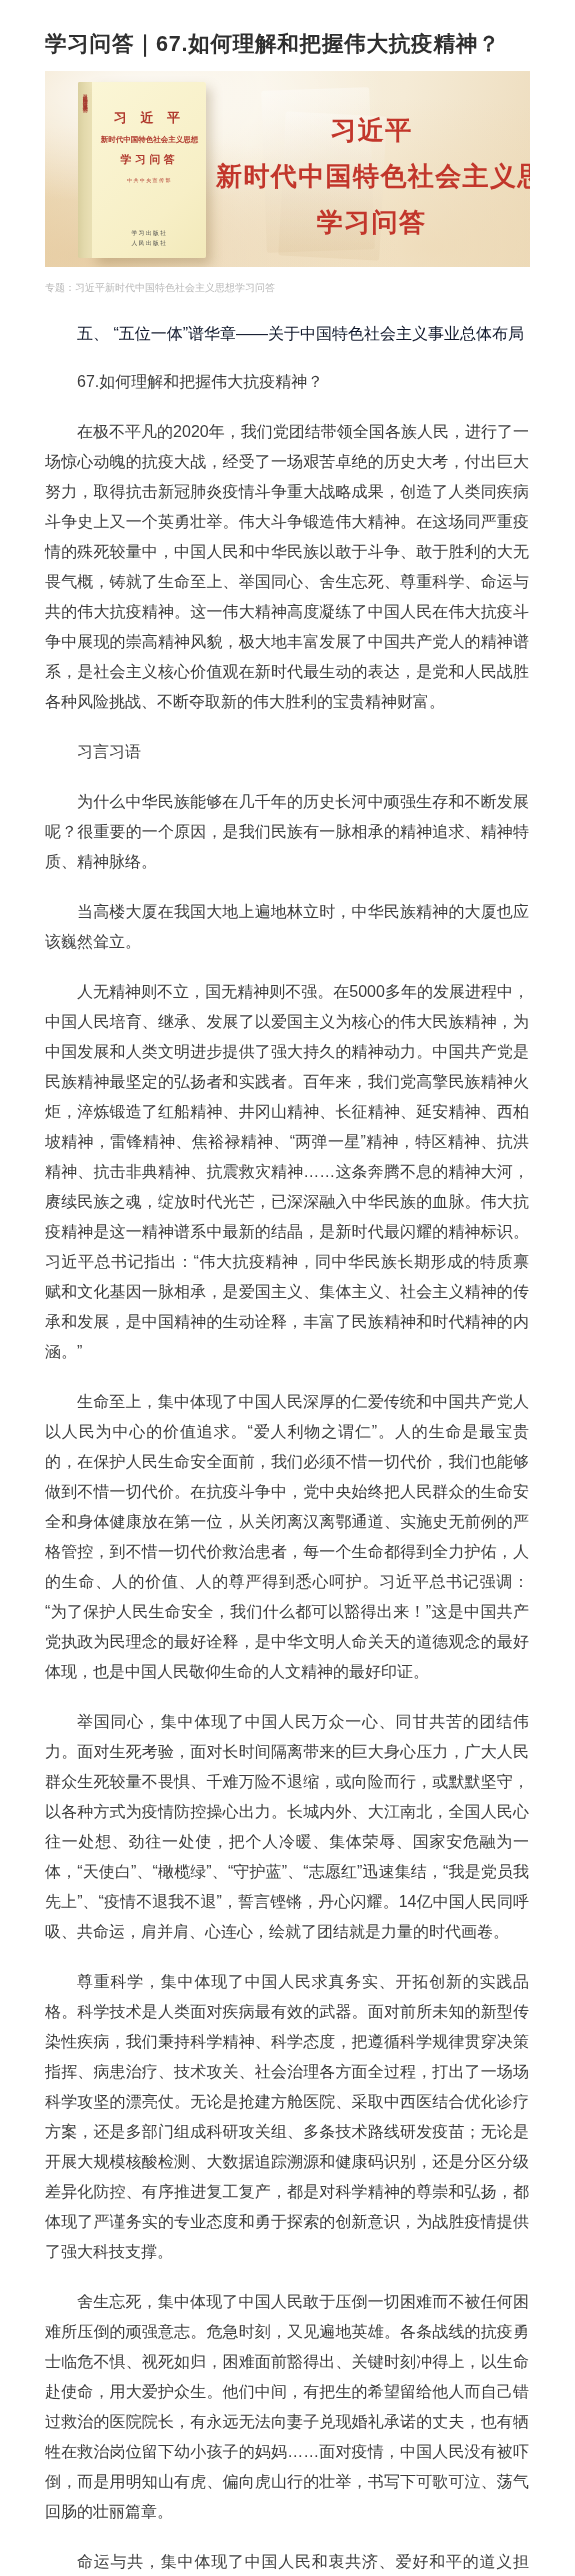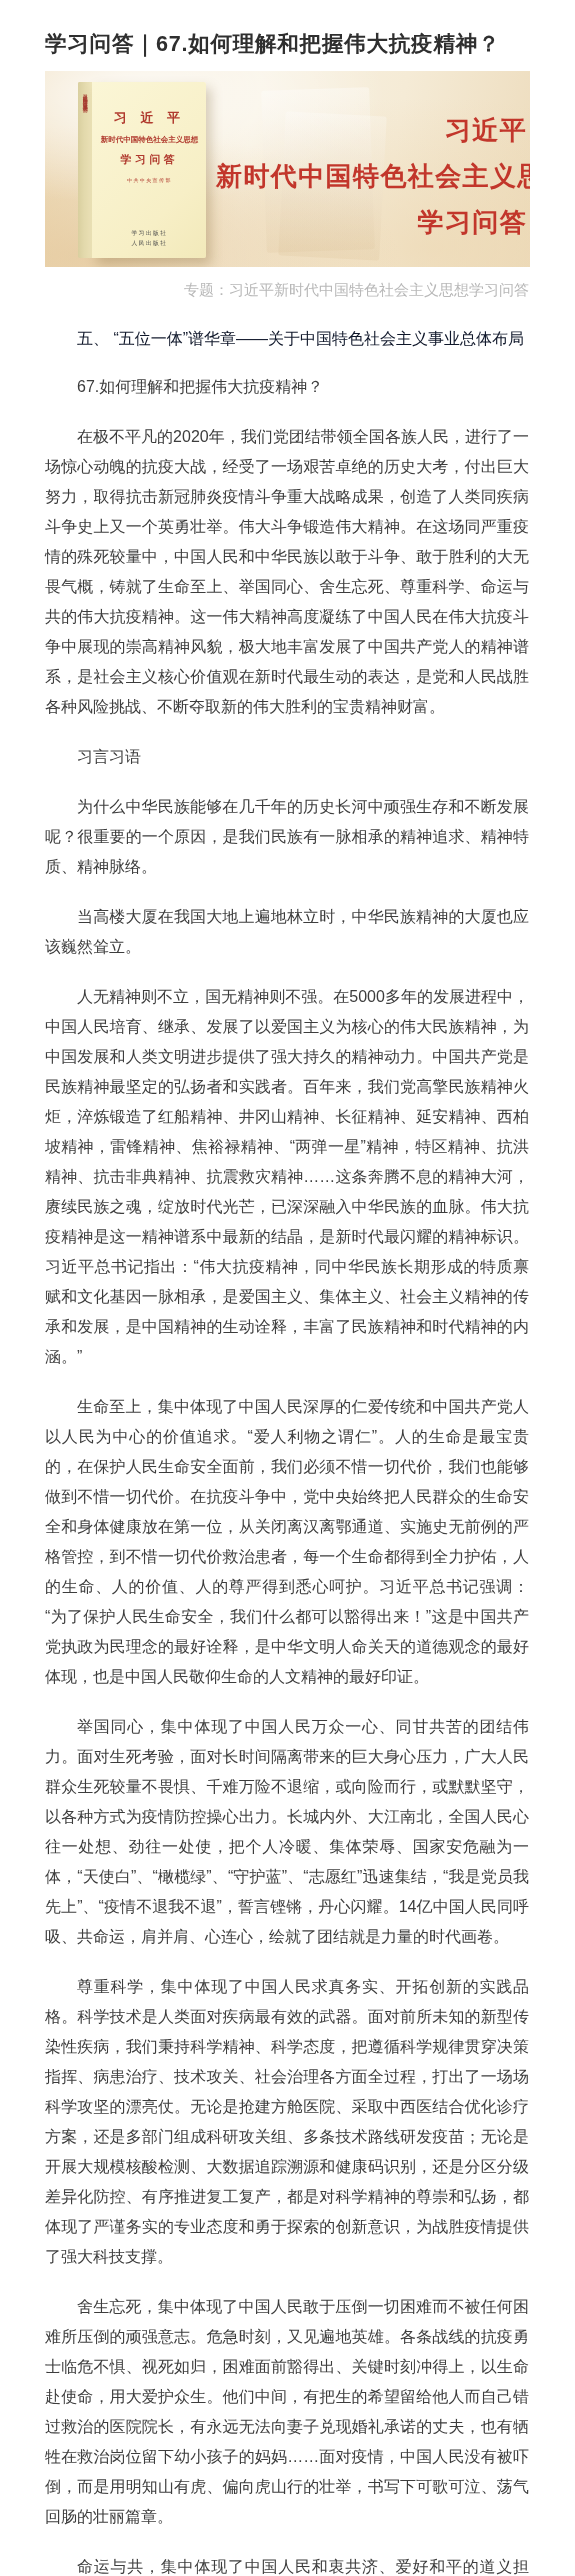--- a/index.html
+++ b/index.html
@@ -55,21 +55,21 @@
     position: absolute;
     left: 237px; top: 43px;
     width: 101px; height: 144px;
     background: linear-gradient(180deg, rgba(255,255,255,0.25), rgba(214,186,142,0.2));
     transform: rotate(3deg);
     border-radius: 2.9px;
   }
   .banner-text {
     position: absolute;
     left: 171px; right: 2.9px; top: 36px;
-    text-align: right;
+    text-align: center;
     color: #c2362b;
     font-weight: bold;
   }
   .banner-line { font-size: 26px; line-height: 46px; letter-spacing: 1.4px; white-space: nowrap; }
 
   
   .book {
     position: absolute;
     left: 33px; top: 10.8px;
     display: flex;
@@ -106,23 +106,23 @@
     padding: 27px 7.2px 10px 7.2px;
     box-shadow: 5px 6.5px 11.5px rgba(120, 90, 40, 0.28);
   }
   .cover-t1 { color: #b03a2e; font-weight: bold; font-size: 13px; letter-spacing: 5px; white-space: nowrap; }
   .cover-t2 { color: #b03a2e; font-weight: bold; font-size: 7.5px; margin-top: 8px; white-space: nowrap; }
   .cover-t3 { color: #b03a2e; font-weight: bold; font-size: 10.8px; letter-spacing: 3.6px; margin-top: 8px; white-space: nowrap; }
   .cover-sub { font-size: 5px; color: #b03a2e; margin-top: 10px; letter-spacing: 1.4px; }
   .cover-pub { margin-top: auto; font-size: 5.8px; color: #4a4a4a; text-align: center; line-height: 1.6; letter-spacing: 1.4px; }
 
   .caption {
-    text-align: right;
+    text-align: left;
     color: #b8b8b8;
-    font-size: 15px;
+    font-size: 10px;
     margin: 14.4px 0 7.2px 0;
     text-decoration: none;
     display: block;
   }
 
   .section-heading {
     font-size: 16px;
     font-weight: 400;
     color: #0f172a;
     text-indent: 2em;

